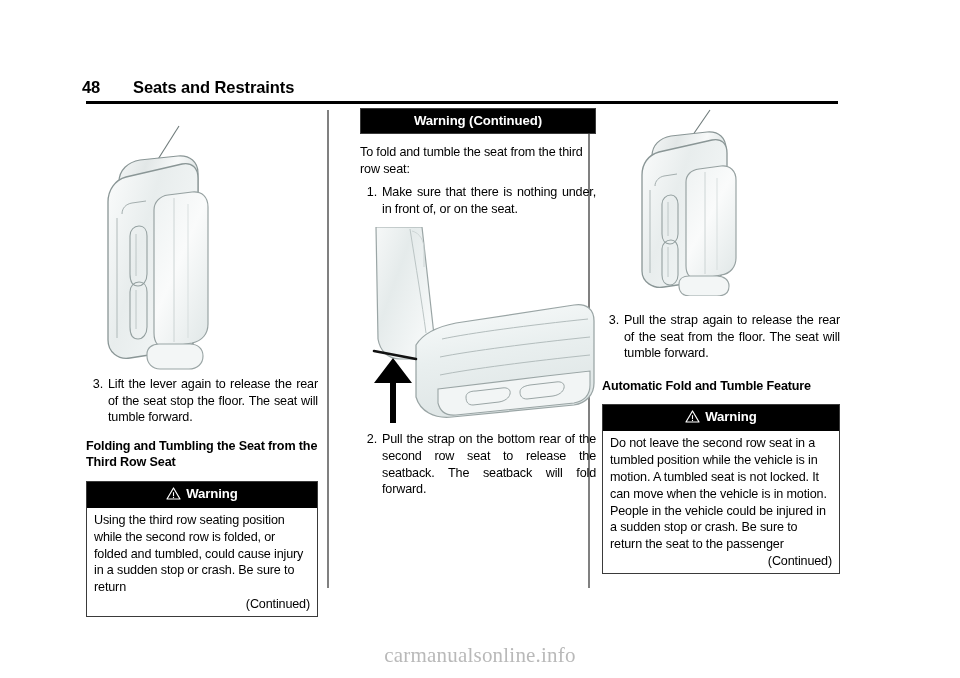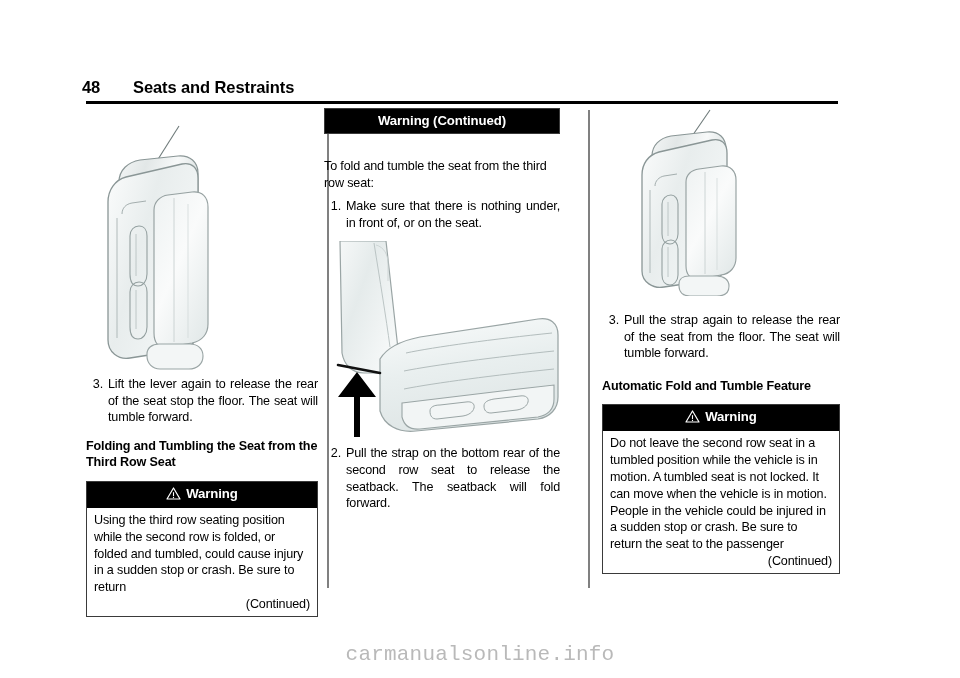--- a/index.html
+++ b/index.html
@@ -60,21 +60,21 @@
   .col-divider.d1 { left: 327px; }
   .col-divider.d2 { left: 588px; }
 
   
   .column {
     position: absolute;
     top: 108px;
     width: 232px;
   }
   .col-1 { left: 86px; }
-  .col-2 { left: 324px; width: 236px; }
+  .col-2 { left: 360px; width: 236px; }
   .col-3 { left: 602px; width: 238px; }
 
   
   .para {
     font-size: 12.6px;
     line-height: 16.6px;
     letter-spacing: -0.15px;
     margin: 0 0 0 0;
   }
   .subhead {
@@ -149,21 +149,21 @@
   
   .watermark {
     position: absolute;
     left: 0;
     top: 643px;
     width: 960px;
     text-align: center;
     font-size: 21px;
     color: #b9b9b9;
     letter-spacing: 0.2px;
-    font-family: Liberation Mono, monospace;
+    font-family: Liberation Serif, serif;
   }
 </style>
 </head>
 <body>
 
 <div class="page-header">
   <div class="page-number">48</div>
   <div class="page-title">Seats and Restraints</div>
 </div>
 <div class="header-rule"></div>
@@ -252,21 +252,21 @@
 </div>
 
 <div class="column col-2">
 
   <div class="warning-box">
     <div class="warning-header">
       <span>Warning  (Continued)</span>
     </div>
   </div>
 
-  <p class="para" style="margin-top:24px;">To fold and tumble the seat from the third row seat:</p>
+  <p class="para" style="margin-top:10px;">To fold and tumble the seat from the third row seat:</p>
 
   <div class="numlist" style="margin-top:7px;">
     <span class="num">1.</span>
     <span class="txt">Make sure that there is nothing under, in front of, or on the seat.</span>
   </div>
 
   <div class="figure" style="margin-top:10px;height:200px;">
     <svg width="236" height="200" viewBox="0 0 236 200" aria-hidden="true">
       <defs>
         <linearGradient id="g2a" x1="0" y1="0" x2="1" y2="0.8">

